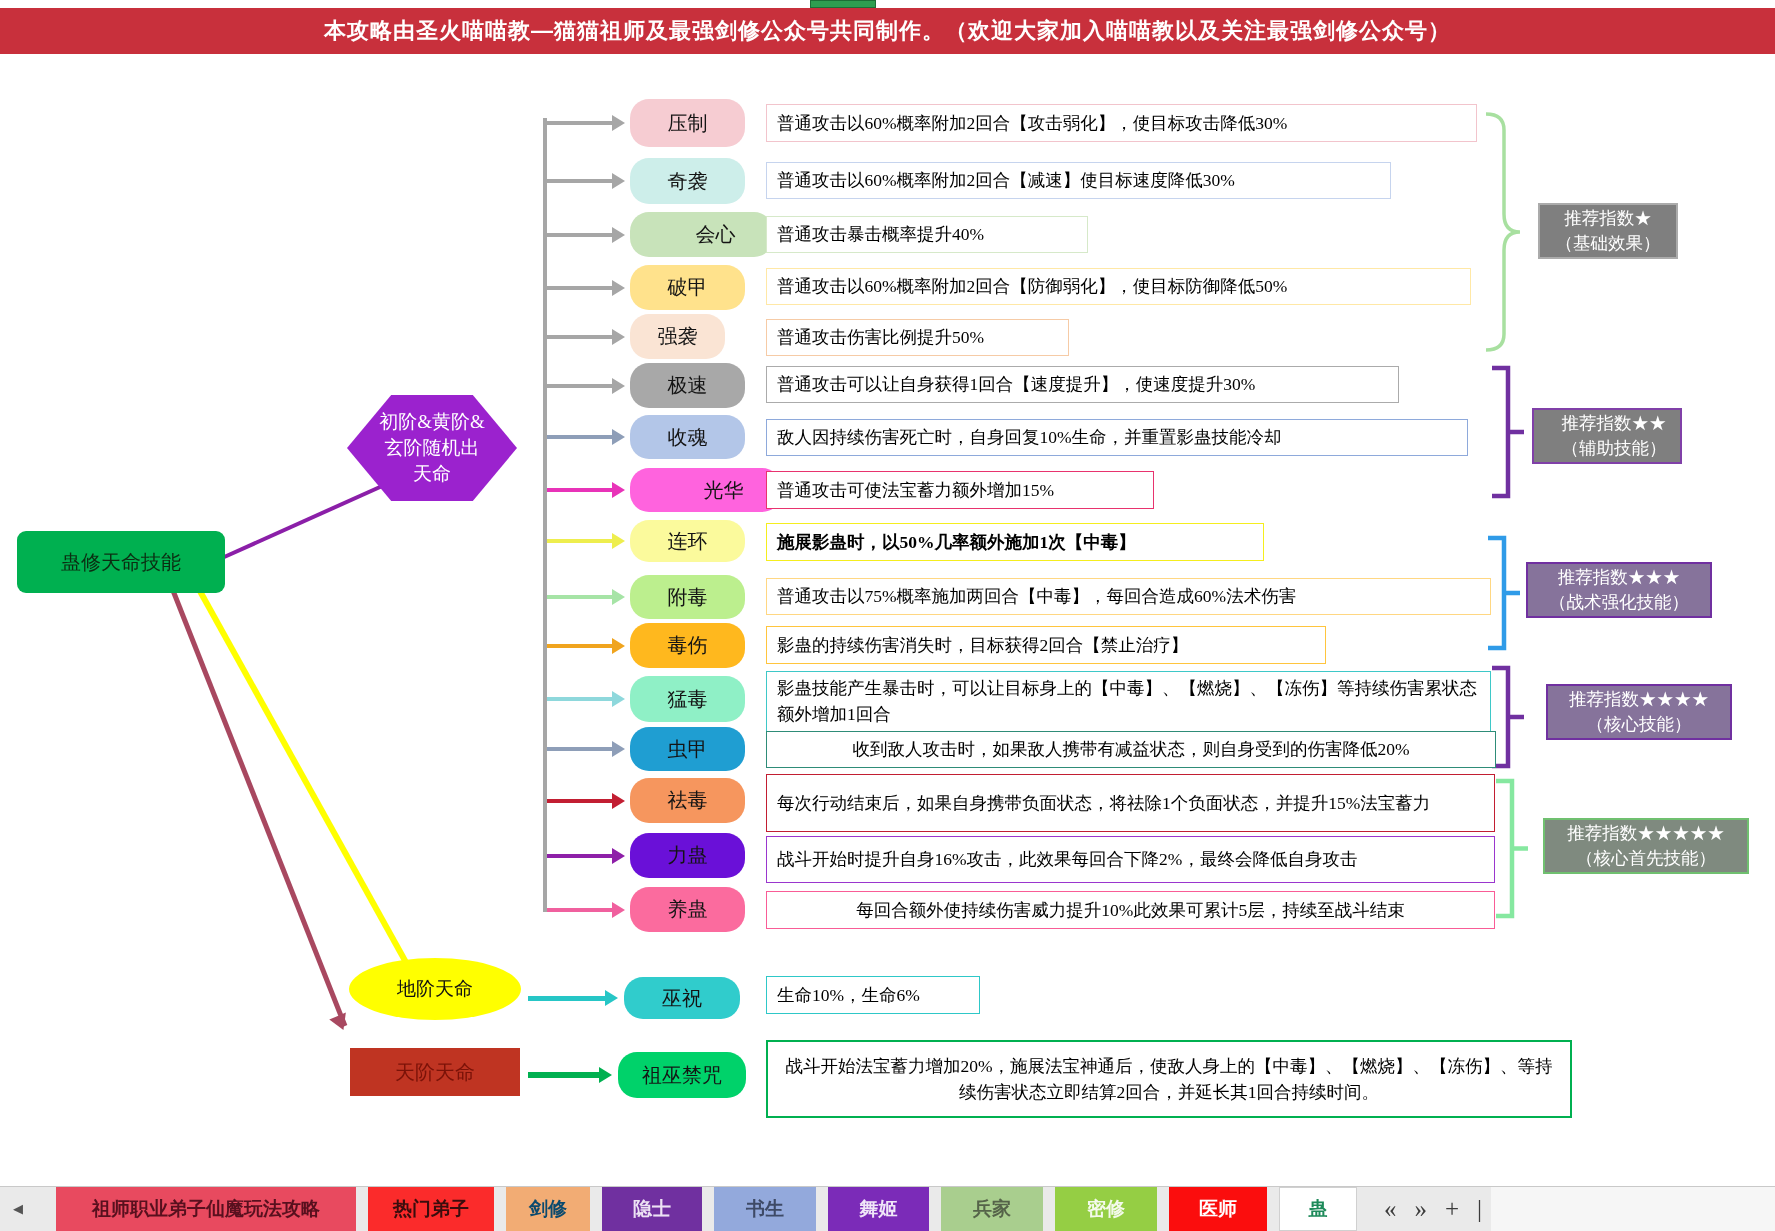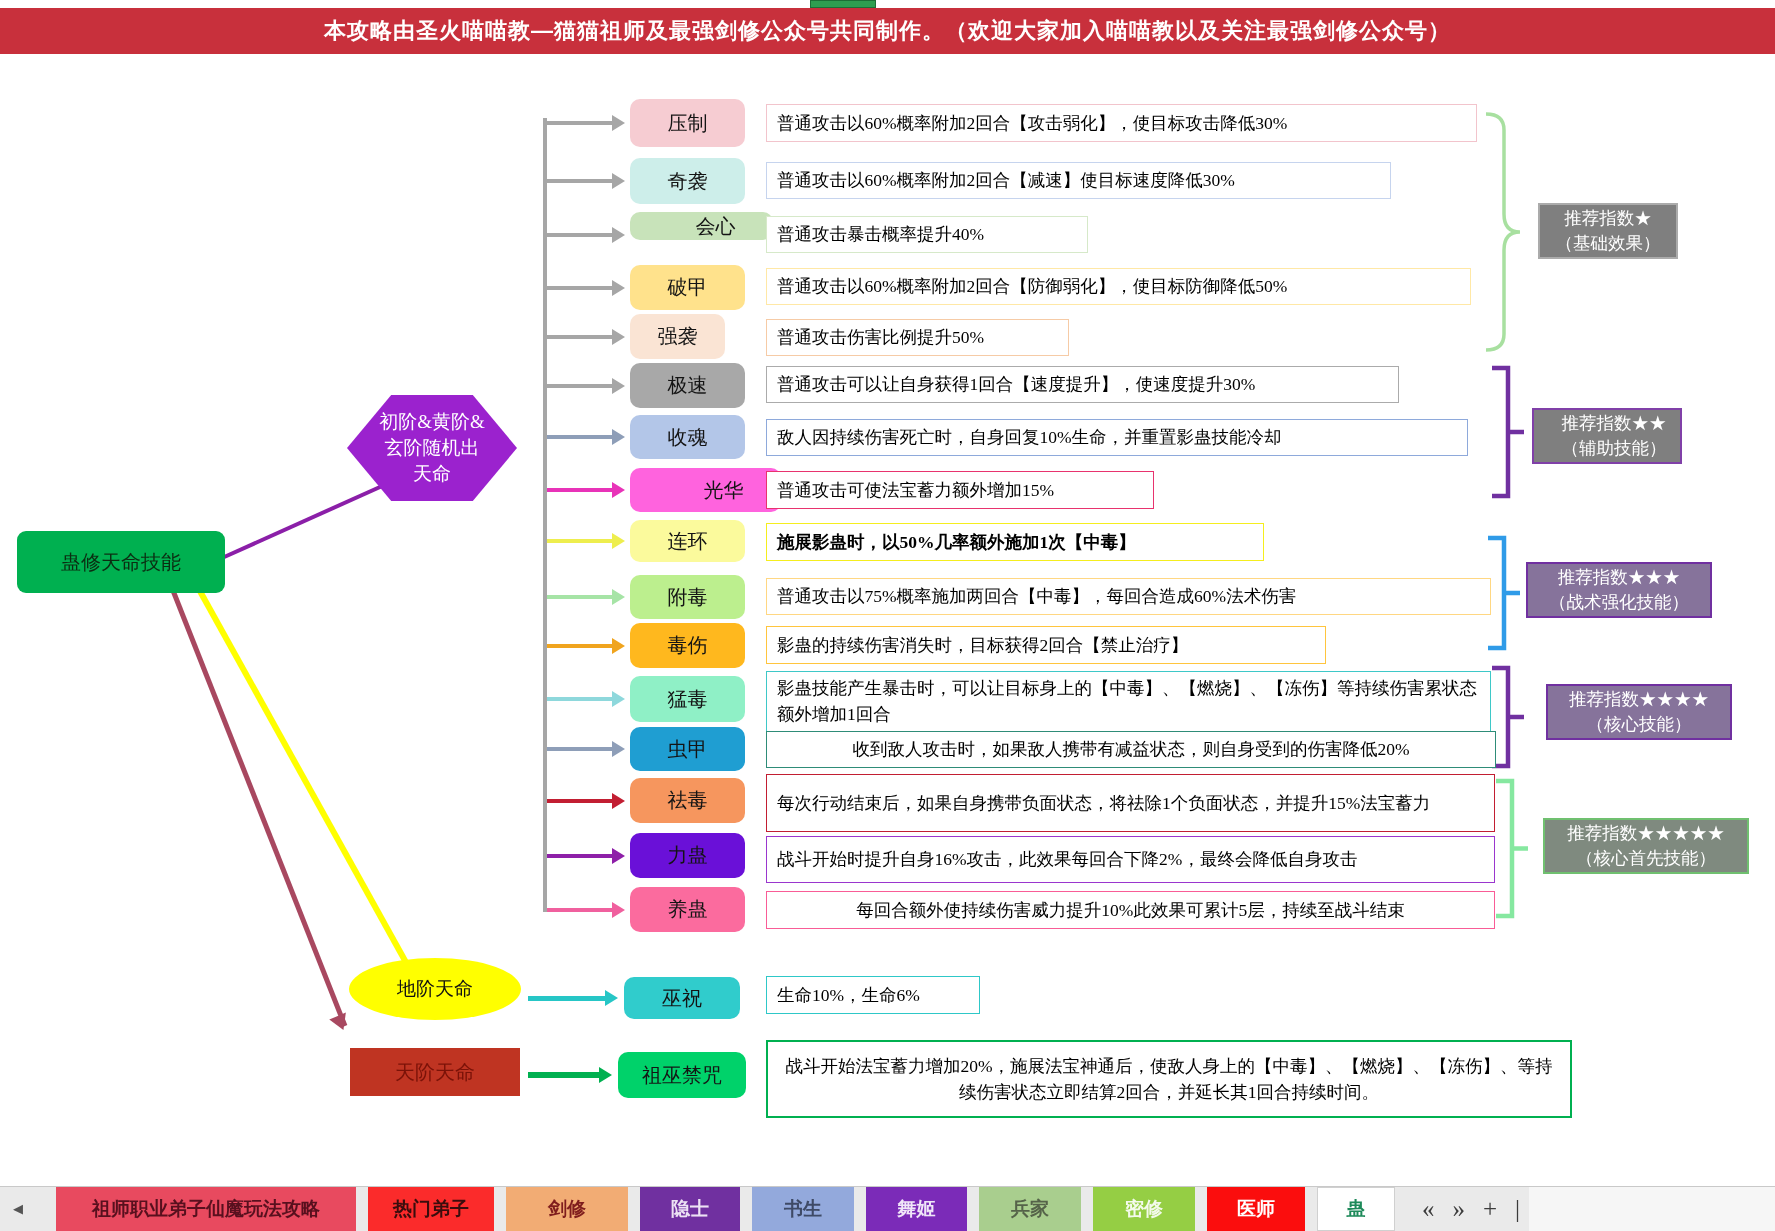--- a/index.html
+++ b/index.html
@@ -22,21 +22,21 @@
              font-size:19px;line-height:26px;text-align:center;}
   #ellipse-node{position:absolute;left:349px;top:958px;width:172px;height:62px;border-radius:50%;
              display:flex;align-items:center;justify-content:center;font-size:19px;color:#111;}
   #tianjie-node{position:absolute;left:350px;top:1048px;width:170px;height:48px;
              display:flex;align-items:center;justify-content:center;font-size:20px;}
 
   
   .trunk{position:absolute;left:543px;top:118px;width:4px;height:794px;background:#A6A6A6;}
   .aline{position:absolute;}
   .ahead{position:absolute;width:0;height:0;border-top:8px solid transparent;border-bottom:8px solid transparent;border-left:13px solid #A6A6A6;}
-  .skill{position:absolute;border-radius:10px;display:flex;align-items:center;justify-content:center;font-size:20px;color:#141414;font-family:Liberation Mono, monospace;}
+  .skill{position:absolute;border-radius:19px;display:flex;align-items:center;justify-content:center;font-size:20px;color:#141414;font-family:Liberation Mono, monospace;}
   .desc{position:absolute;background:#fff;border-style:solid;border-width:1.5px;display:flex;align-items:center;
         padding:3px 10px;box-sizing:border-box;font-size:17.5px;line-height:1.5;color:#000;}
   .rec{position:absolute;height:56px;border:2px solid;color:#fff;font-size:17.5px;text-align:center;
        display:flex;flex-direction:column;justify-content:center;line-height:25px;padding:2px 6px;box-sizing:border-box;}
   #overlay{position:absolute;left:0;top:0;width:1775px;height:1231px;pointer-events:none;}
   #tianjie-arrowhead{position:absolute;left:333px;top:1014px;width:0;height:0;
        border-top:9px solid transparent;border-bottom:9px solid transparent;border-left:15px solid #A84860;
        transform:rotate(67deg);}
 
   
@@ -89,21 +89,21 @@
   </div>
   <div id="tianjie-node" style="background: rgb(191, 52, 34); color: rgb(122, 18, 8);">天阶天命</div>
 
   <div class="trunk"></div>
 
   <div id="tabbar">
     <div id="scroll-left-btn">◀</div>
     <div id="tabs-container">
         <div class="tab" style="background: rgb(232, 74, 95); color: rgb(88, 16, 30); width: 300px;">祖师职业弟子仙魔玩法攻略</div>
         <div class="tab" style="background: rgb(251, 43, 43); color: rgb(58, 13, 13); width: 126px;">热门弟子</div>
-        <div class="tab" style="background: rgb(242, 172, 116); color: #7f1d1d; width: 122px; text-align: right;">剑修</div>
+        <div class="tab" style="background: rgb(242, 172, 116); color: #0c4a6e; width: 84px; text-align: right;">剑修</div>
         <div class="tab" style="background: rgb(112, 48, 160); color: rgb(237, 226, 244); width: 100px;">隐士</div>
         <div class="tab" style="background: rgb(147, 169, 220); color: rgb(62, 74, 102); width: 102px;">书生</div>
         <div class="tab" style="background: rgb(123, 43, 184); color: rgb(240, 230, 248); width: 101px;">舞姬</div>
         <div class="tab" style="background: rgb(169, 206, 142); color: rgb(85, 99, 73); width: 102px;">兵家</div>
         <div class="tab" style="background: rgb(149, 206, 68); color: rgb(244, 250, 236); width: 102px;">密修</div>
         <div class="tab" style="background: rgb(251, 13, 13); color: rgb(255, 255, 255); width: 98px;">医师</div>
         <div class="tab active" style="background: rgb(255, 255, 255); color: rgb(30, 138, 90); width: 78px;">蛊</div>
       </div>
     <div id="tab-controls">
       <span>«</span>
@@ -117,21 +117,21 @@
 <div class="aline" style="left: 547px; top: 121px; width: 67px; height: 4px; background: rgb(166, 166, 166);"></div>
     <div class="ahead" style="left: 612px; top: 115px; border-left-color: rgb(166, 166, 166);"></div>
     <div class="skill" style="left: 630px; top: 99px; width: 115px; height: 48px; background: rgb(246, 204, 210);">压制</div>
     <div class="desc" style="left: 766px; top: 104px; width: 711px; min-height: 38px; border-color: rgb(242, 196, 204); border-width: 1.5px; justify-content: flex-start; text-align: left;">普通攻击以60%概率附加2回合【攻击弱化】，使目标攻击降低30%</div>
     <div class="aline" style="left: 547px; top: 179px; width: 67px; height: 4px; background: rgb(166, 166, 166);"></div>
     <div class="ahead" style="left: 612px; top: 173px; border-left-color: rgb(166, 166, 166);"></div>
     <div class="skill" style="left: 630px; top: 158px; width: 115px; height: 46px; background: rgb(205, 238, 234);">奇袭</div>
     <div class="desc" style="left: 766px; top: 162px; width: 625px; min-height: 37px; border-color: rgb(198, 212, 238); border-width: 1.5px; justify-content: flex-start; text-align: left;">普通攻击以60%概率附加2回合【减速】使目标速度降低30%</div>
     <div class="aline" style="left: 547px; top: 232.5px; width: 67px; height: 4px; background: rgb(166, 166, 166);"></div>
     <div class="ahead" style="left: 612px; top: 226.5px; border-left-color: rgb(166, 166, 166);"></div>
-    <div class="skill" style="left: 630px; top: 212px; width: 115px; height: 28px; background: rgb(200, 227, 186); padding-left: 28px;">会心</div>
+    <div class="skill" style="left: 630px; top: 212px; width: 115px; height: 45px; background: rgb(200, 227, 186); padding-left: 28px;">会心</div>
     <div class="desc" style="left: 766px; top: 216px; width: 322px; min-height: 37px; border-color: rgb(214, 233, 201); border-width: 1.5px; justify-content: flex-start; text-align: left;">普通攻击暴击概率提升40%</div>
     <div class="aline" style="left: 547px; top: 285.5px; width: 67px; height: 4px; background: rgb(166, 166, 166);"></div>
     <div class="ahead" style="left: 612px; top: 279.5px; border-left-color: rgb(166, 166, 166);"></div>
     <div class="skill" style="left: 630px; top: 265px; width: 115px; height: 45px; background: rgb(255, 226, 140);">破甲</div>
     <div class="desc" style="left: 766px; top: 268px; width: 705px; min-height: 37px; border-color: rgb(255, 232, 166); border-width: 1.5px; justify-content: flex-start; text-align: left;">普通攻击以60%概率附加2回合【防御弱化】，使目标防御降低50%</div>
     <div class="aline" style="left: 547px; top: 334.5px; width: 67px; height: 4px; background: rgb(166, 166, 166);"></div>
     <div class="ahead" style="left: 612px; top: 328.5px; border-left-color: rgb(166, 166, 166);"></div>
     <div class="skill" style="left: 630px; top: 314px; width: 95px; height: 45px; background: rgb(250, 228, 212); text-align: center;">强袭</div>
     <div class="desc" style="left: 766px; top: 319px; width: 303px; min-height: 37px; border-color: rgb(246, 203, 166); border-width: 1.5px; justify-content: flex-start; text-align: left;">普通攻击伤害比例提升50%</div>
     <div class="aline" style="left: 547px; top: 383.5px; width: 67px; height: 4px; background: rgb(166, 166, 166);"></div>

